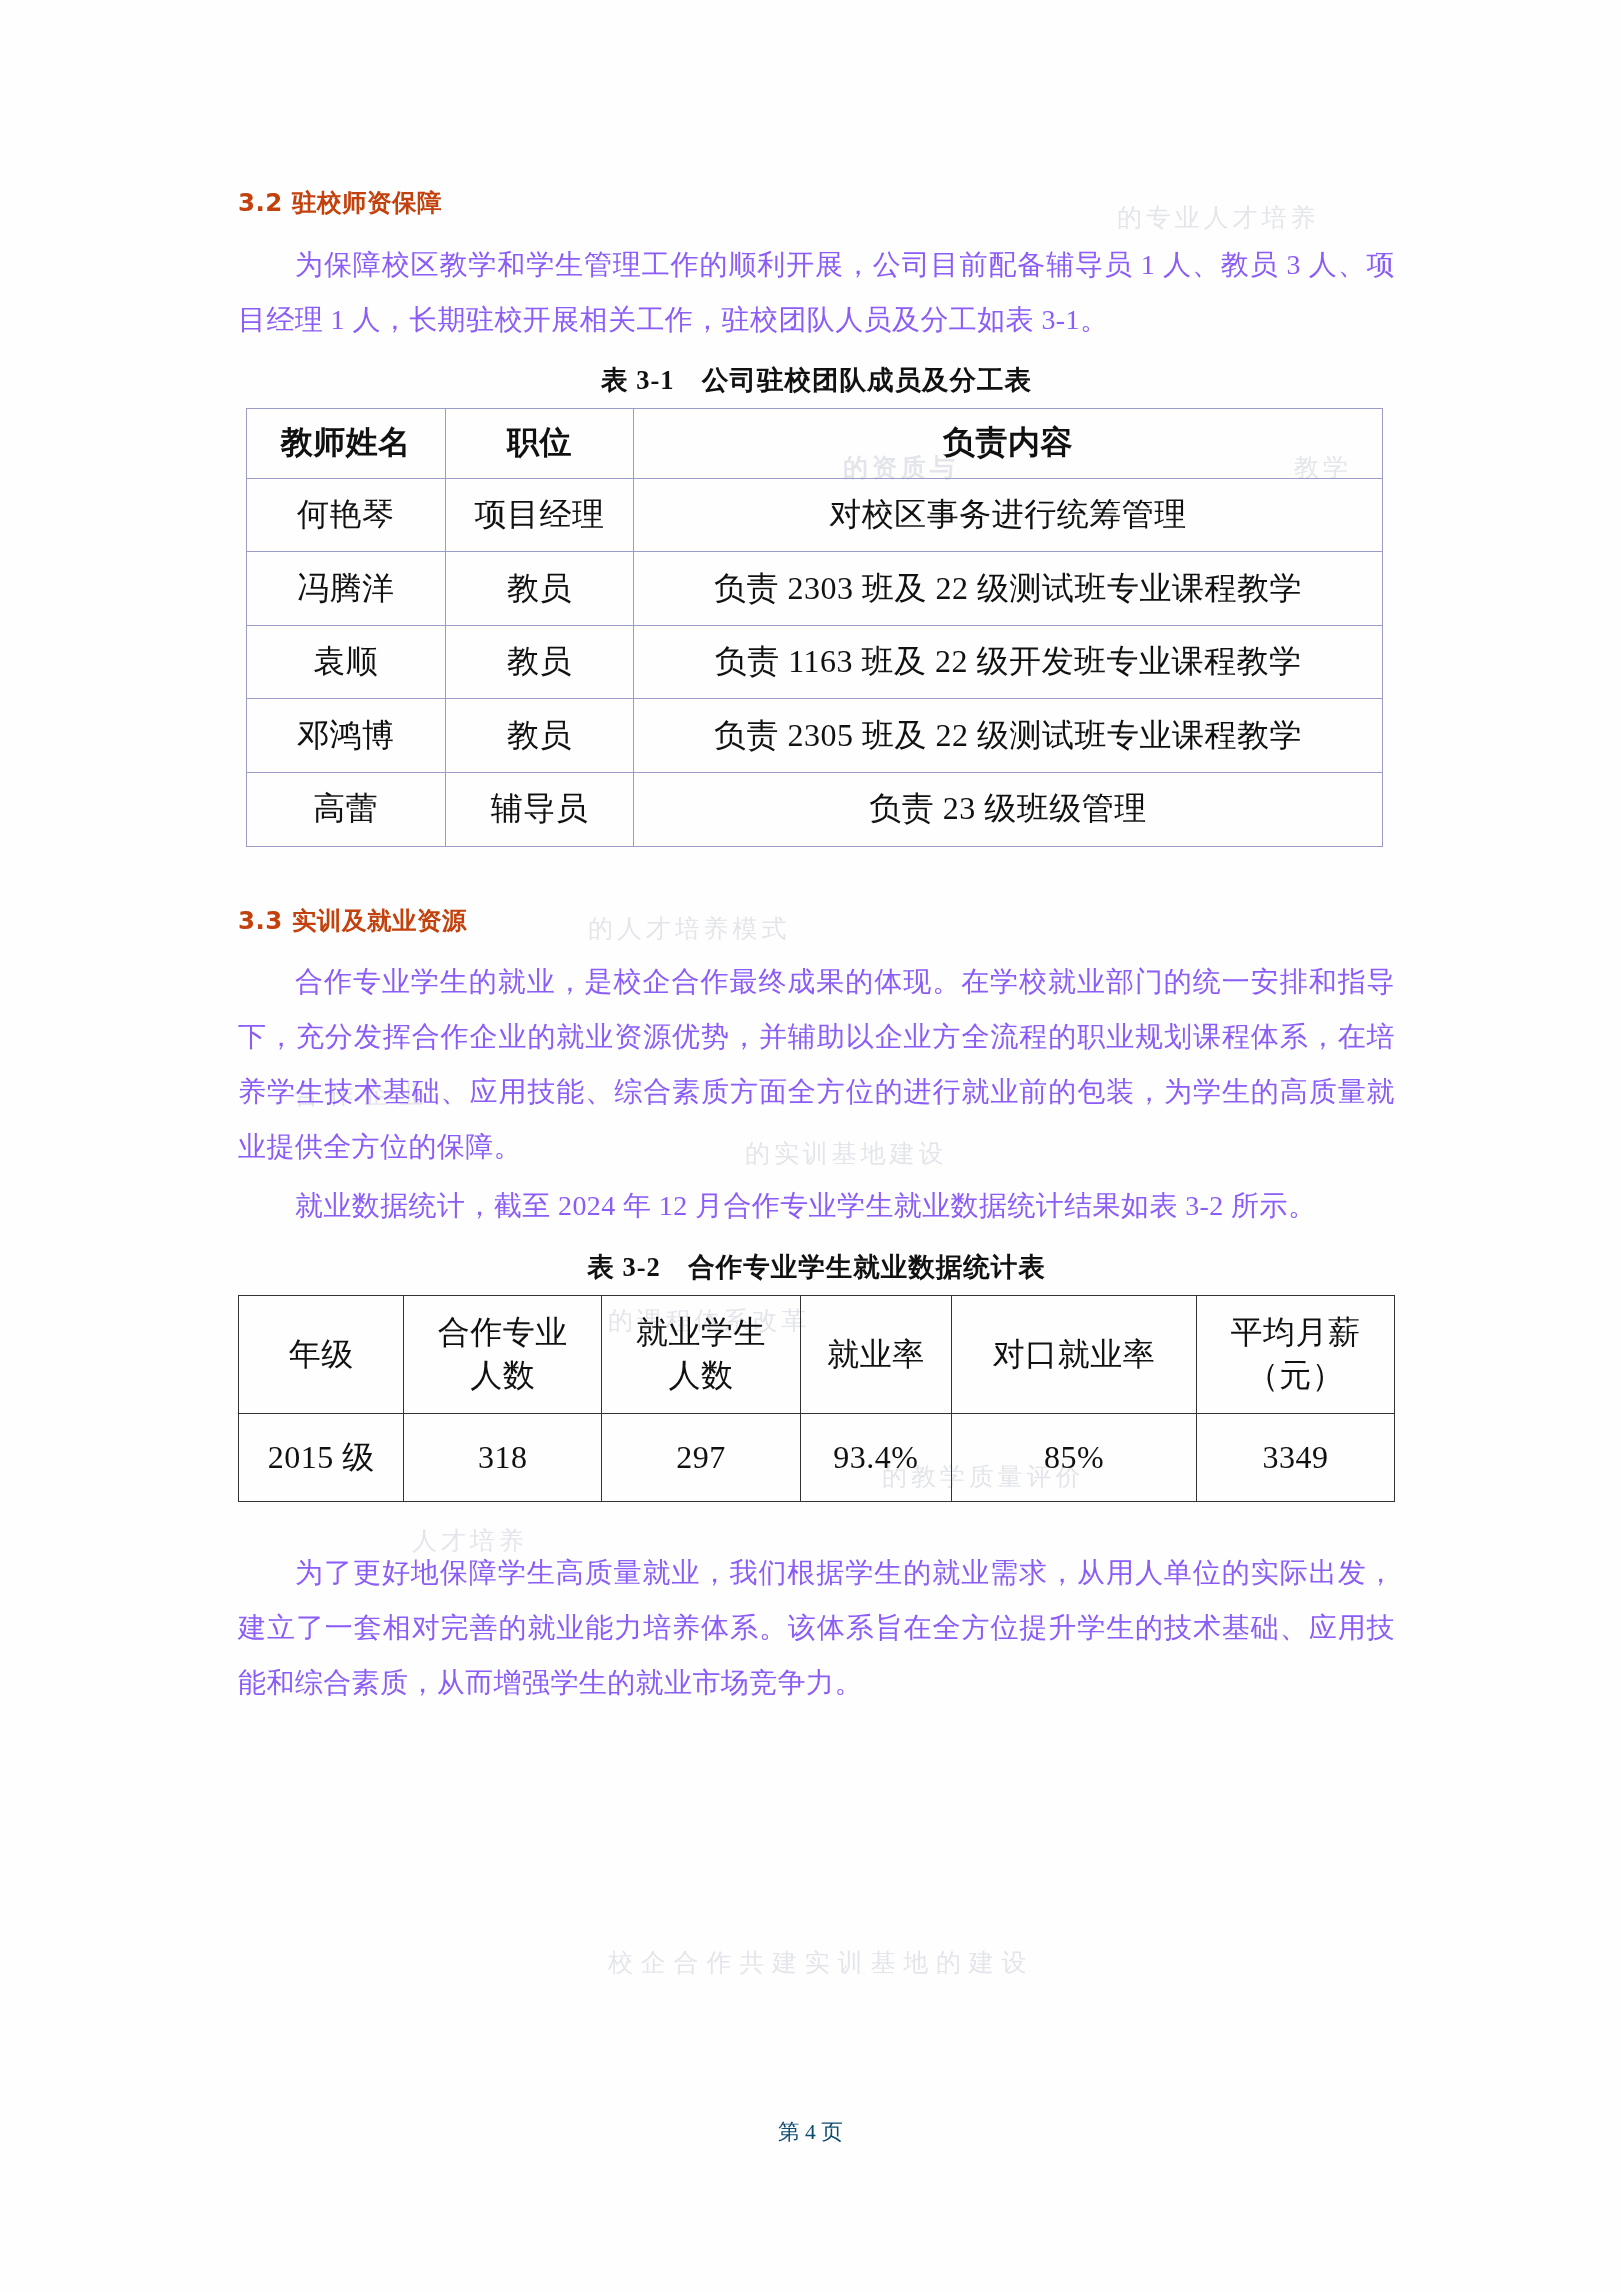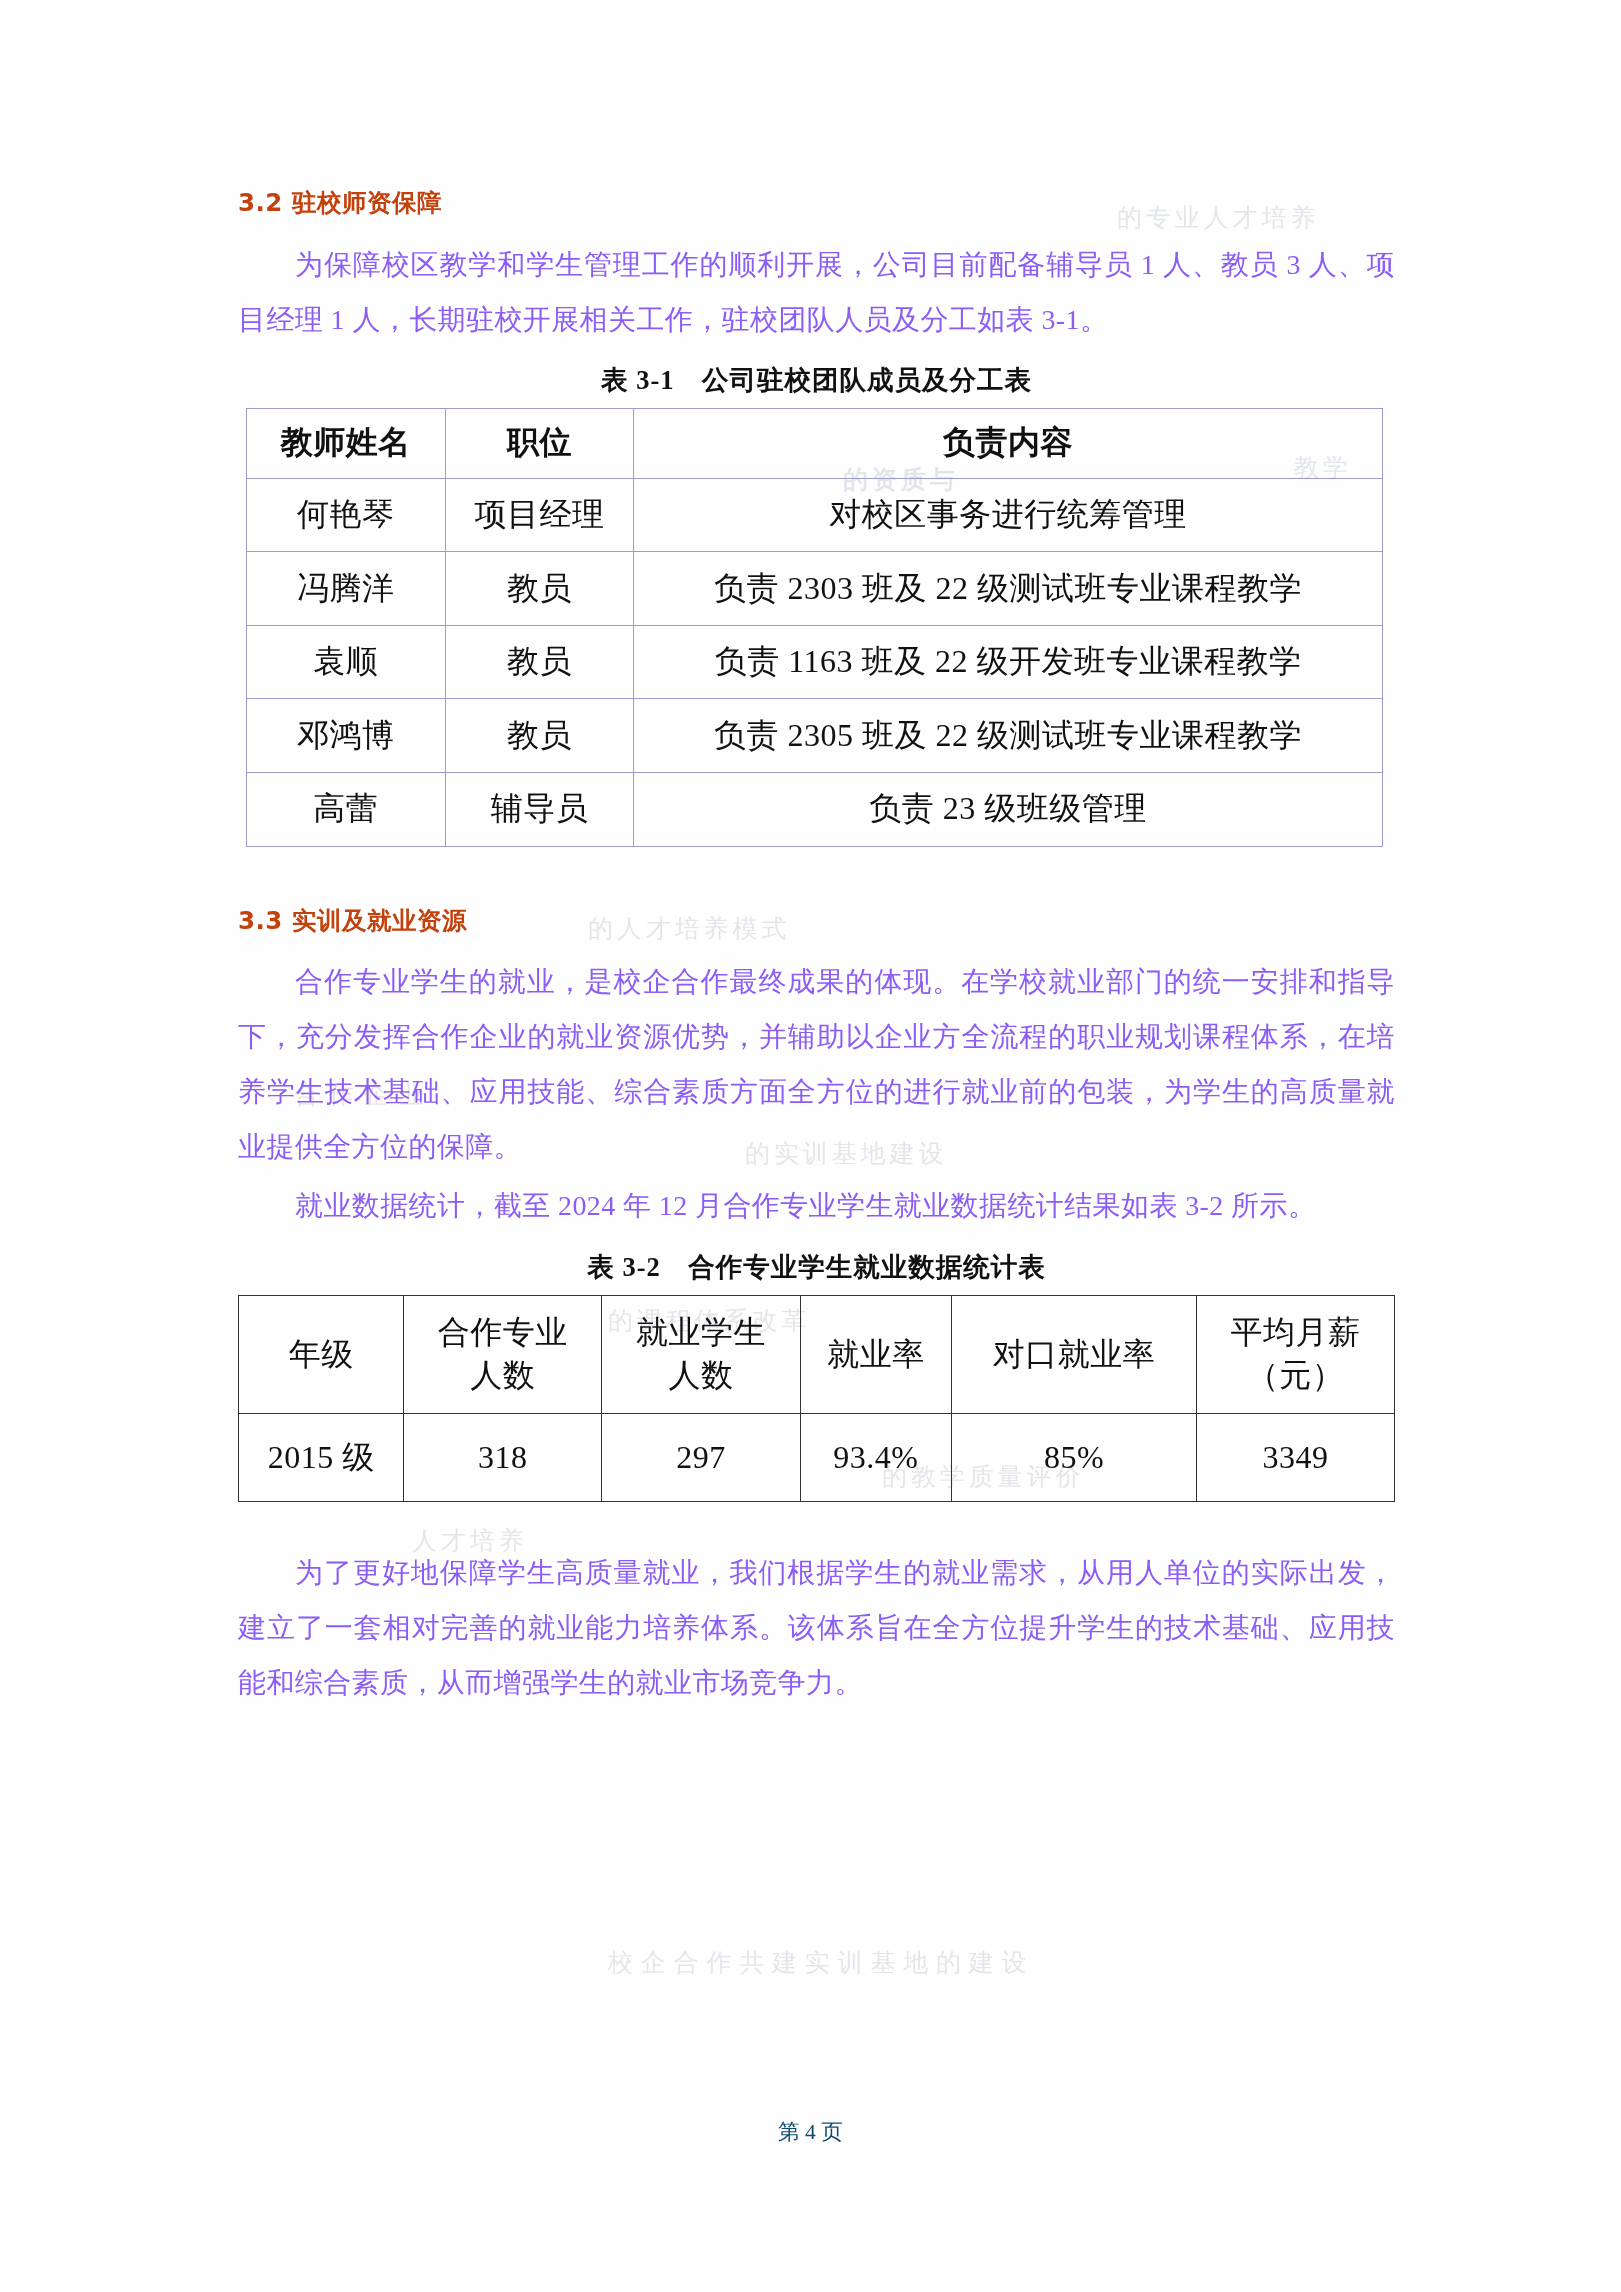--- a/index.html
+++ b/index.html
@@ -115,21 +115,21 @@
   .bleed {
     position: absolute;
     color: rgba(120,130,160,0.20);
     font-size: 25px;
     letter-spacing: 3.9px;
     pointer-events: none;
     user-select: none;
     font-family: "Liberation Serif", serif;
   }
   .b1 { left: 1117px; top: 201px; }
-  .b2 { left: 843px;  top: 463px; font-weight: bold; }
+  .b2 { left: 843px;  top: 451px; font-weight: bold; }
   .b3 { left: 1294px; top: 451px; }
   .b4 { left: 588px;  top: 912px; }
   .b5 { left: 294px;  top: 1078px; letter-spacing: 9.8px; }
   .b6 { left: 745px;  top: 1137px; }
   .b7 { left: 608px;  top: 1304px; }
   .b8 { left: 882px;  top: 1460px; }
   .b9 { left: 608px;  top: 1946px; letter-spacing: 7.8px; }
   .b10 { left: 412px; top: 1524px; }
 </style>
 </head>

